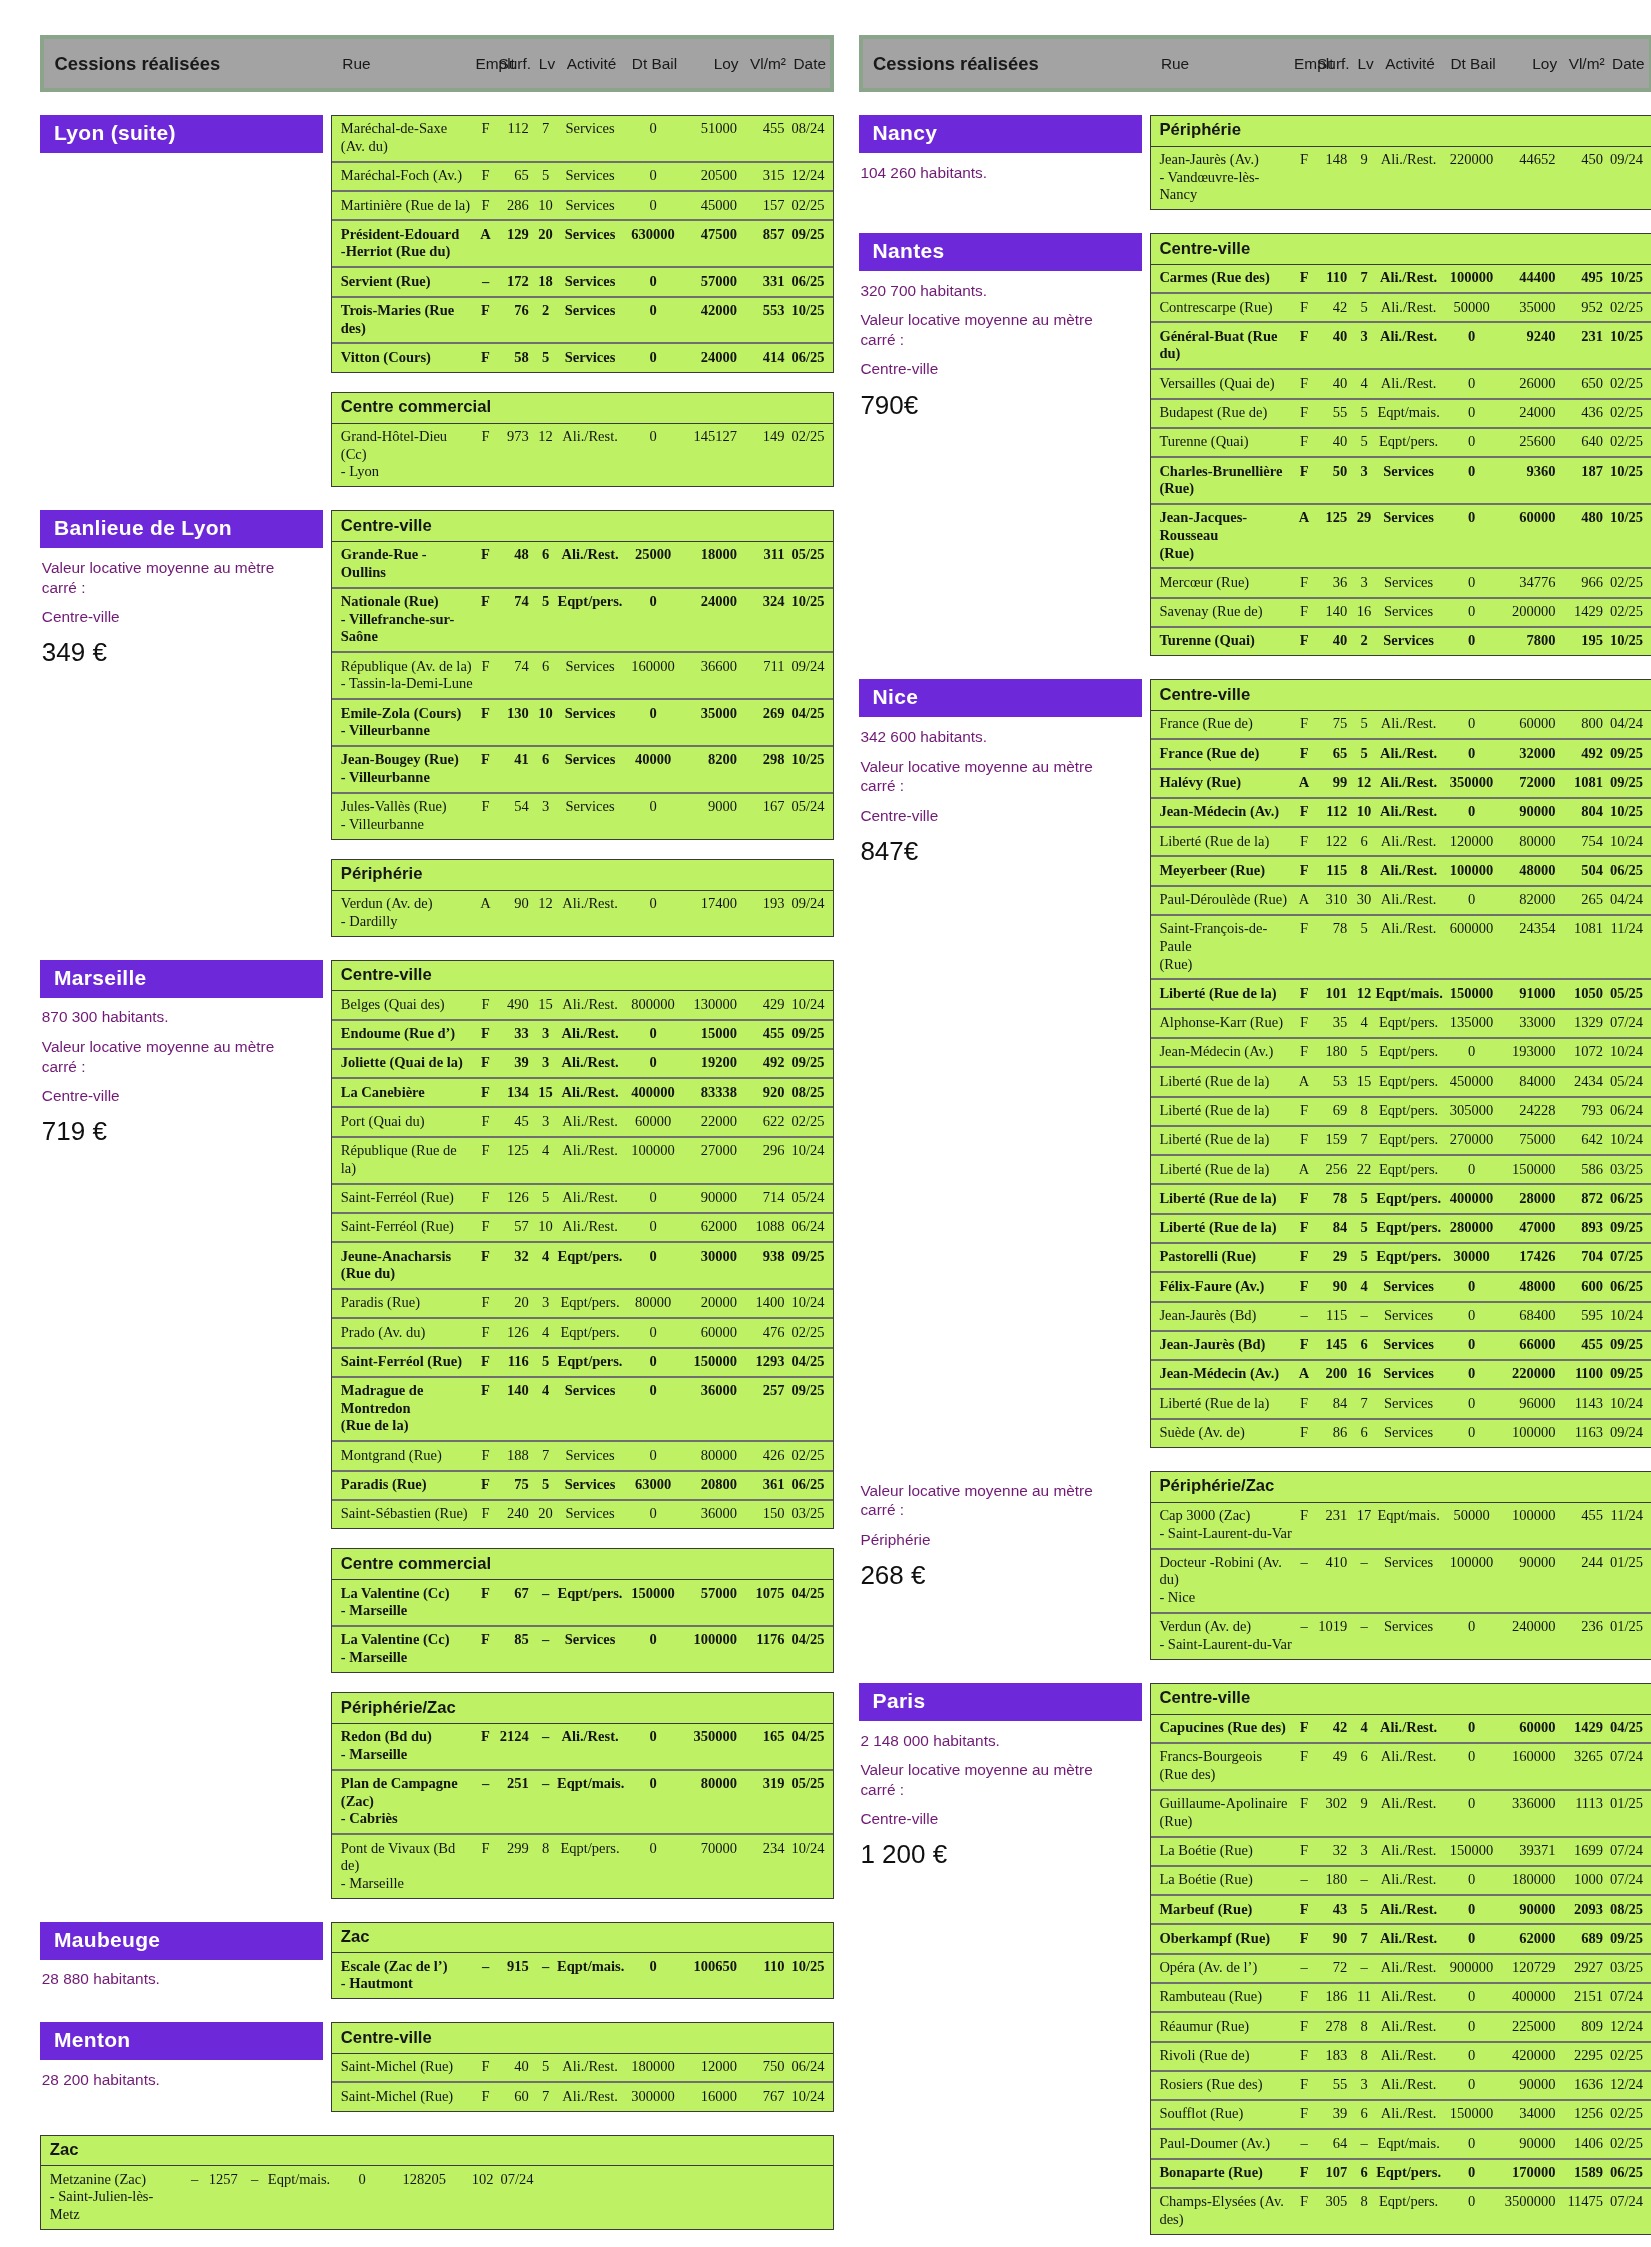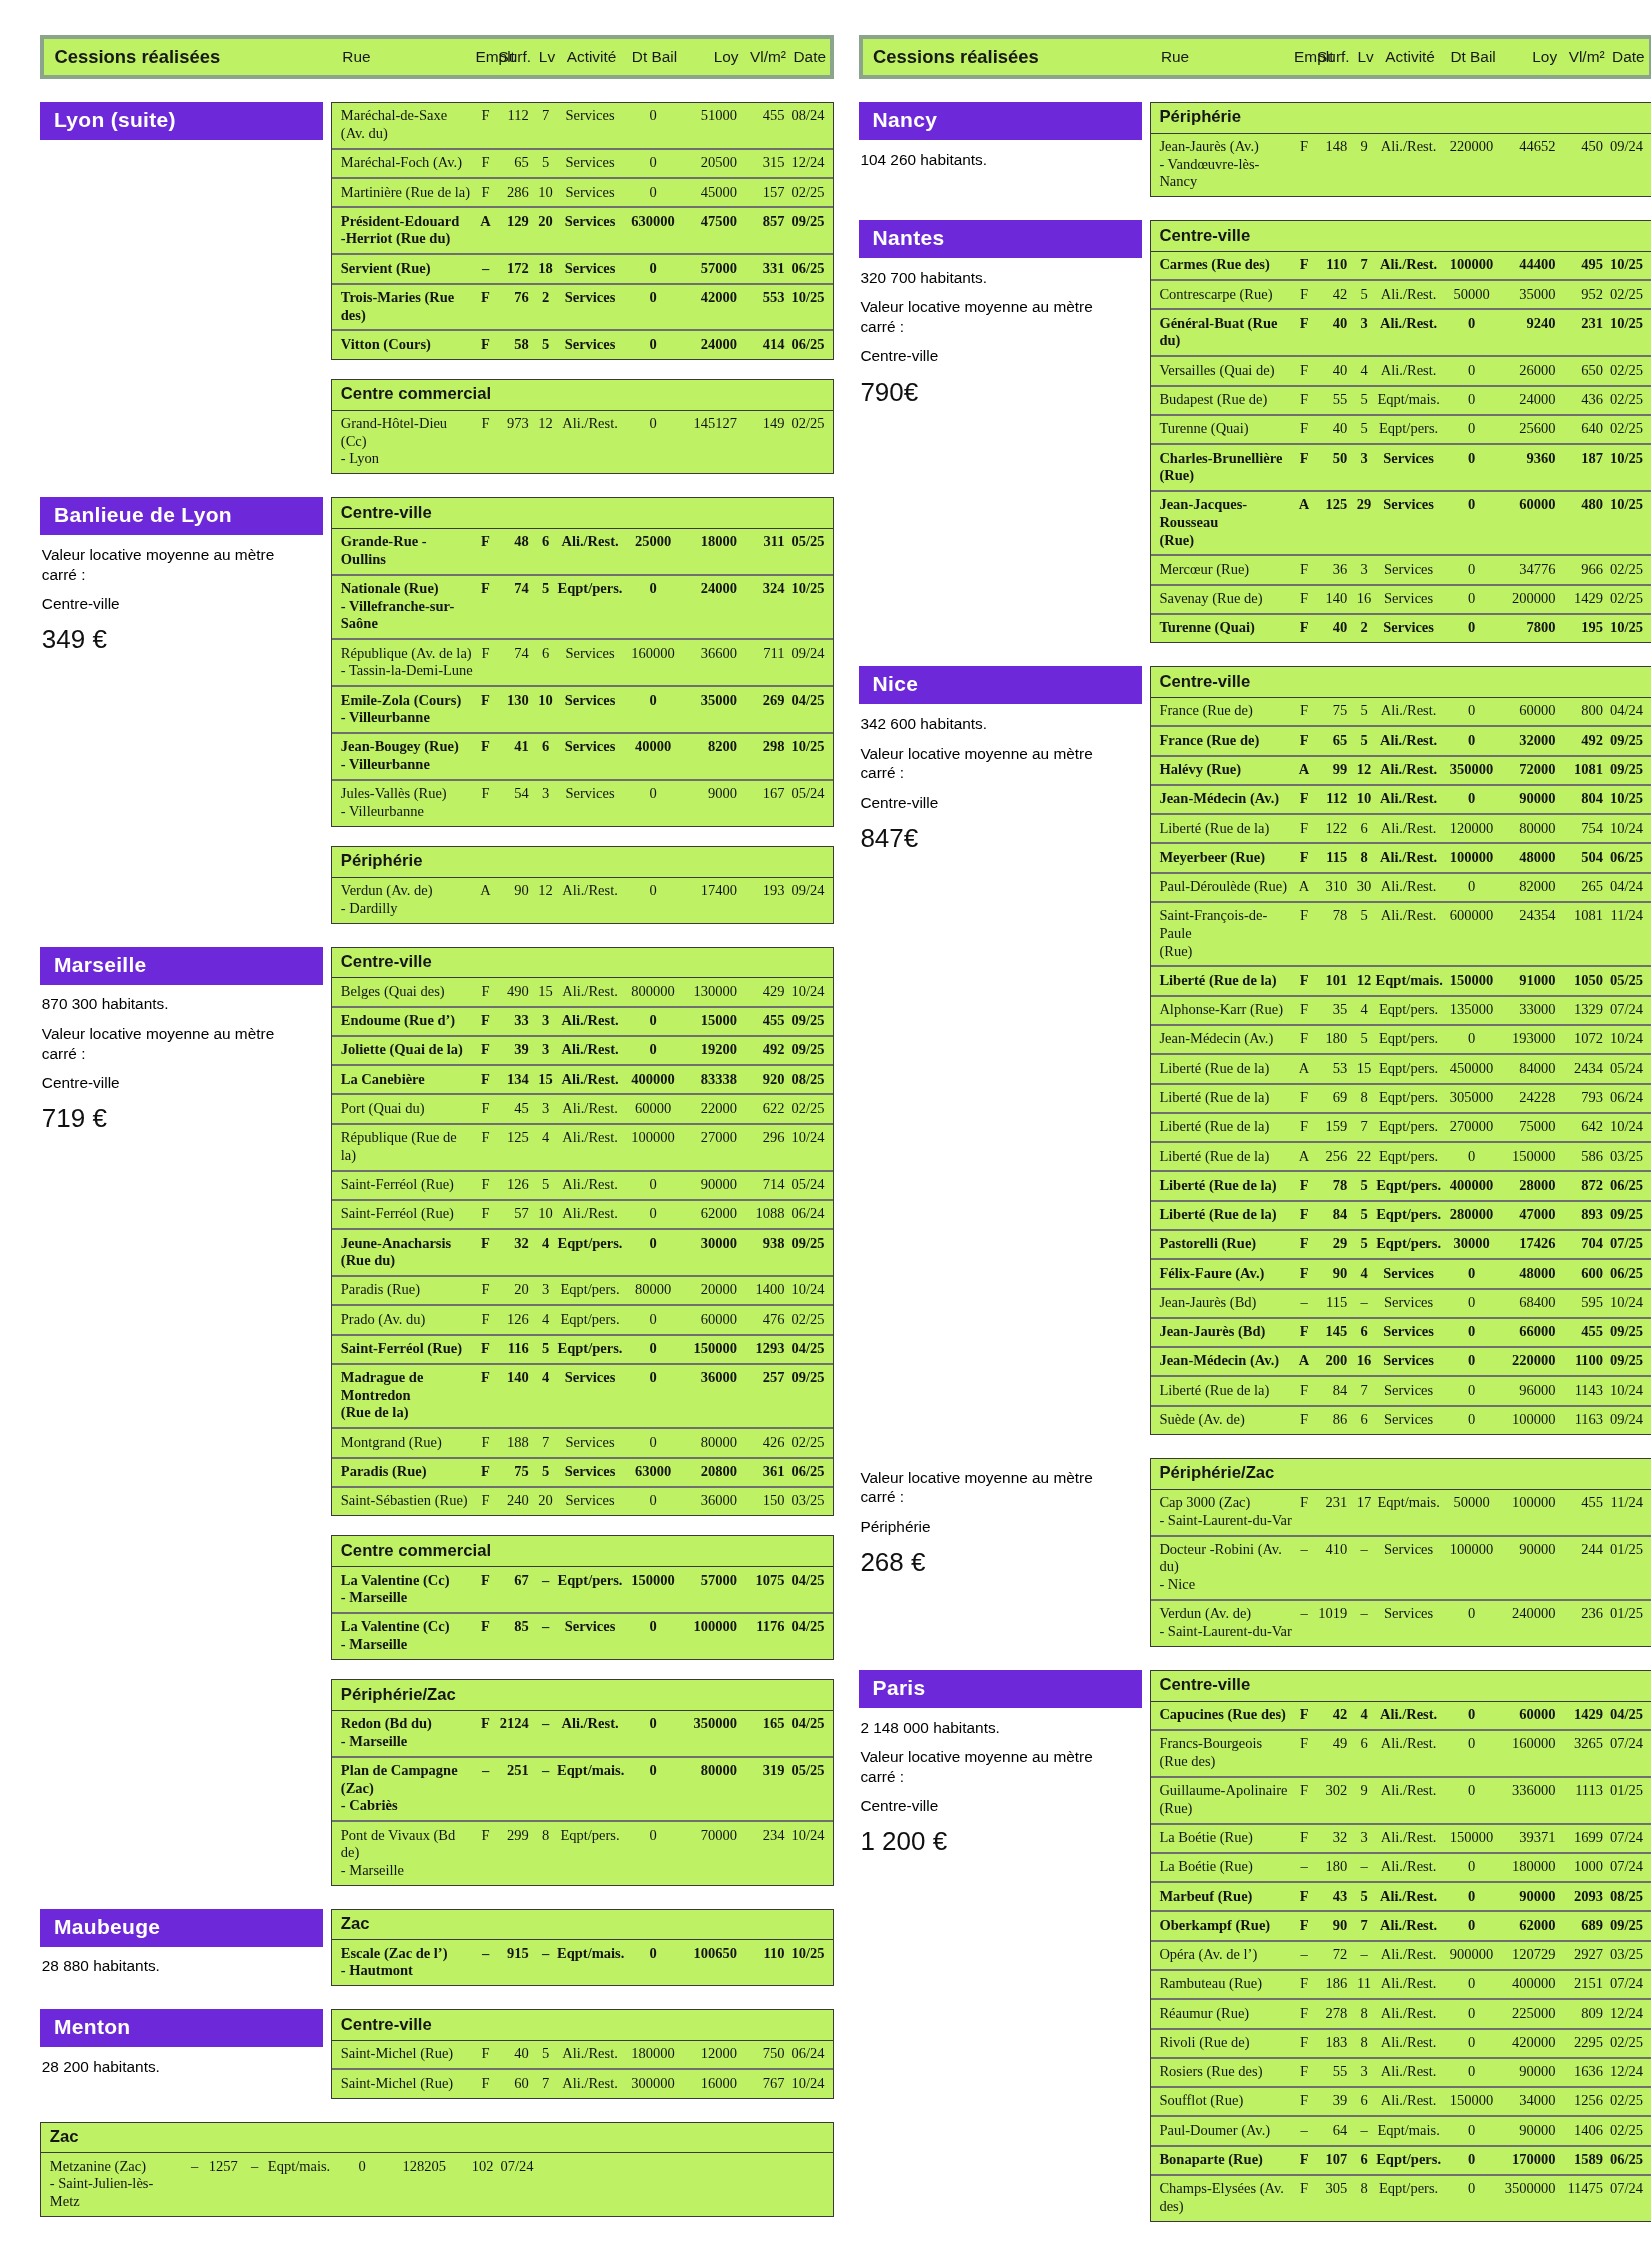--- a/index.html
+++ b/index.html
@@ -1,29 +1,29 @@
 <!DOCTYPE html>
 <html style="font-size:14px"><head>
 <meta charset="utf-8">
 <style>
   html,body{margin:0;padding:0;background:#fff;width:1651px;height:2247px;overflow:hidden;}
   .page{display:flex;gap:24.6px;padding:35px 0 0 40px;box-sizing:border-box;font-family:"Liberation Sans",sans-serif;}
   .col{width:794px;flex:none;}
 
   
-  .hdrbar{display:flex;align-items:center;border:4.4px solid #8BA58B;background:#bef264;height:44px;box-sizing:border-box;margin-bottom:23px;}
+  .hdrbar{display:flex;align-items:center;border:4.4px solid #8BA58B;background:#a3a3a3;height:57px;box-sizing:border-box;margin-bottom:23px;}
   .hdr-title{width:279px;flex:none;padding-left:10.5px;font-weight:bold;font-size:18.4px;color:#191919;}
   .hdrcols{flex:none;display:grid;grid-template-columns:142px 23px 37px 23px 66px 60px 61px 44px 40px;font-weight:normal;font-size:15.4px;color:#191919;}
 
   
   .block{display:flex;margin-bottom:23px;}
   .sidebar{width:291px;flex:none;box-sizing:border-box;}
   .tables{flex:1;display:flex;flex-direction:column;gap:19.3px;min-width:0;}
   .citylab{background:#6d28d9;color:#fff;font-weight:bold;font-size:21px;padding:6.1px 0 8px 14px;width:283px;box-sizing:border-box;letter-spacing:0.3px;}
-  .sideline{font-size:15.4px;color:#000000;margin:9.7px 1.8px 0 1.8px;width:262px;line-height:1.28;}
+  .sideline{font-size:15.4px;color:#701a75;margin:9.7px 1.8px 0 1.8px;width:262px;line-height:1.28;}
   .sideval{font-weight:normal;font-size:26px;color:#101010;margin:10.5px 0 0 1.8px;}
 
   
   .table{border:1.8px solid #3a3a3a;background:#bef264;}
   .section{font-weight:bold;font-size:16.7px;color:#161616;padding:4.4px 8.8px 5.3px;border-bottom:1.8px solid #3a3a3a;font-family:"Liberation Sans",sans-serif;}
   .row{display:grid;grid-template-columns:142px 23px 37px 23px 66px 60px 61px 44px 40px;padding:4.4px 0 5.3px;font-family:"Liberation Serif",serif;font-size:14.5px;color:#141414;line-height:17.6px;}
   .row + .row{border-top:2.6px double #6f6f6f;}
   .row.bold{font-weight:bold;}
   .c-rue{text-align:left;padding-left:8.8px;}
   .c-emplt,.c-lv,.c-act,.c-dt{text-align:center;}

